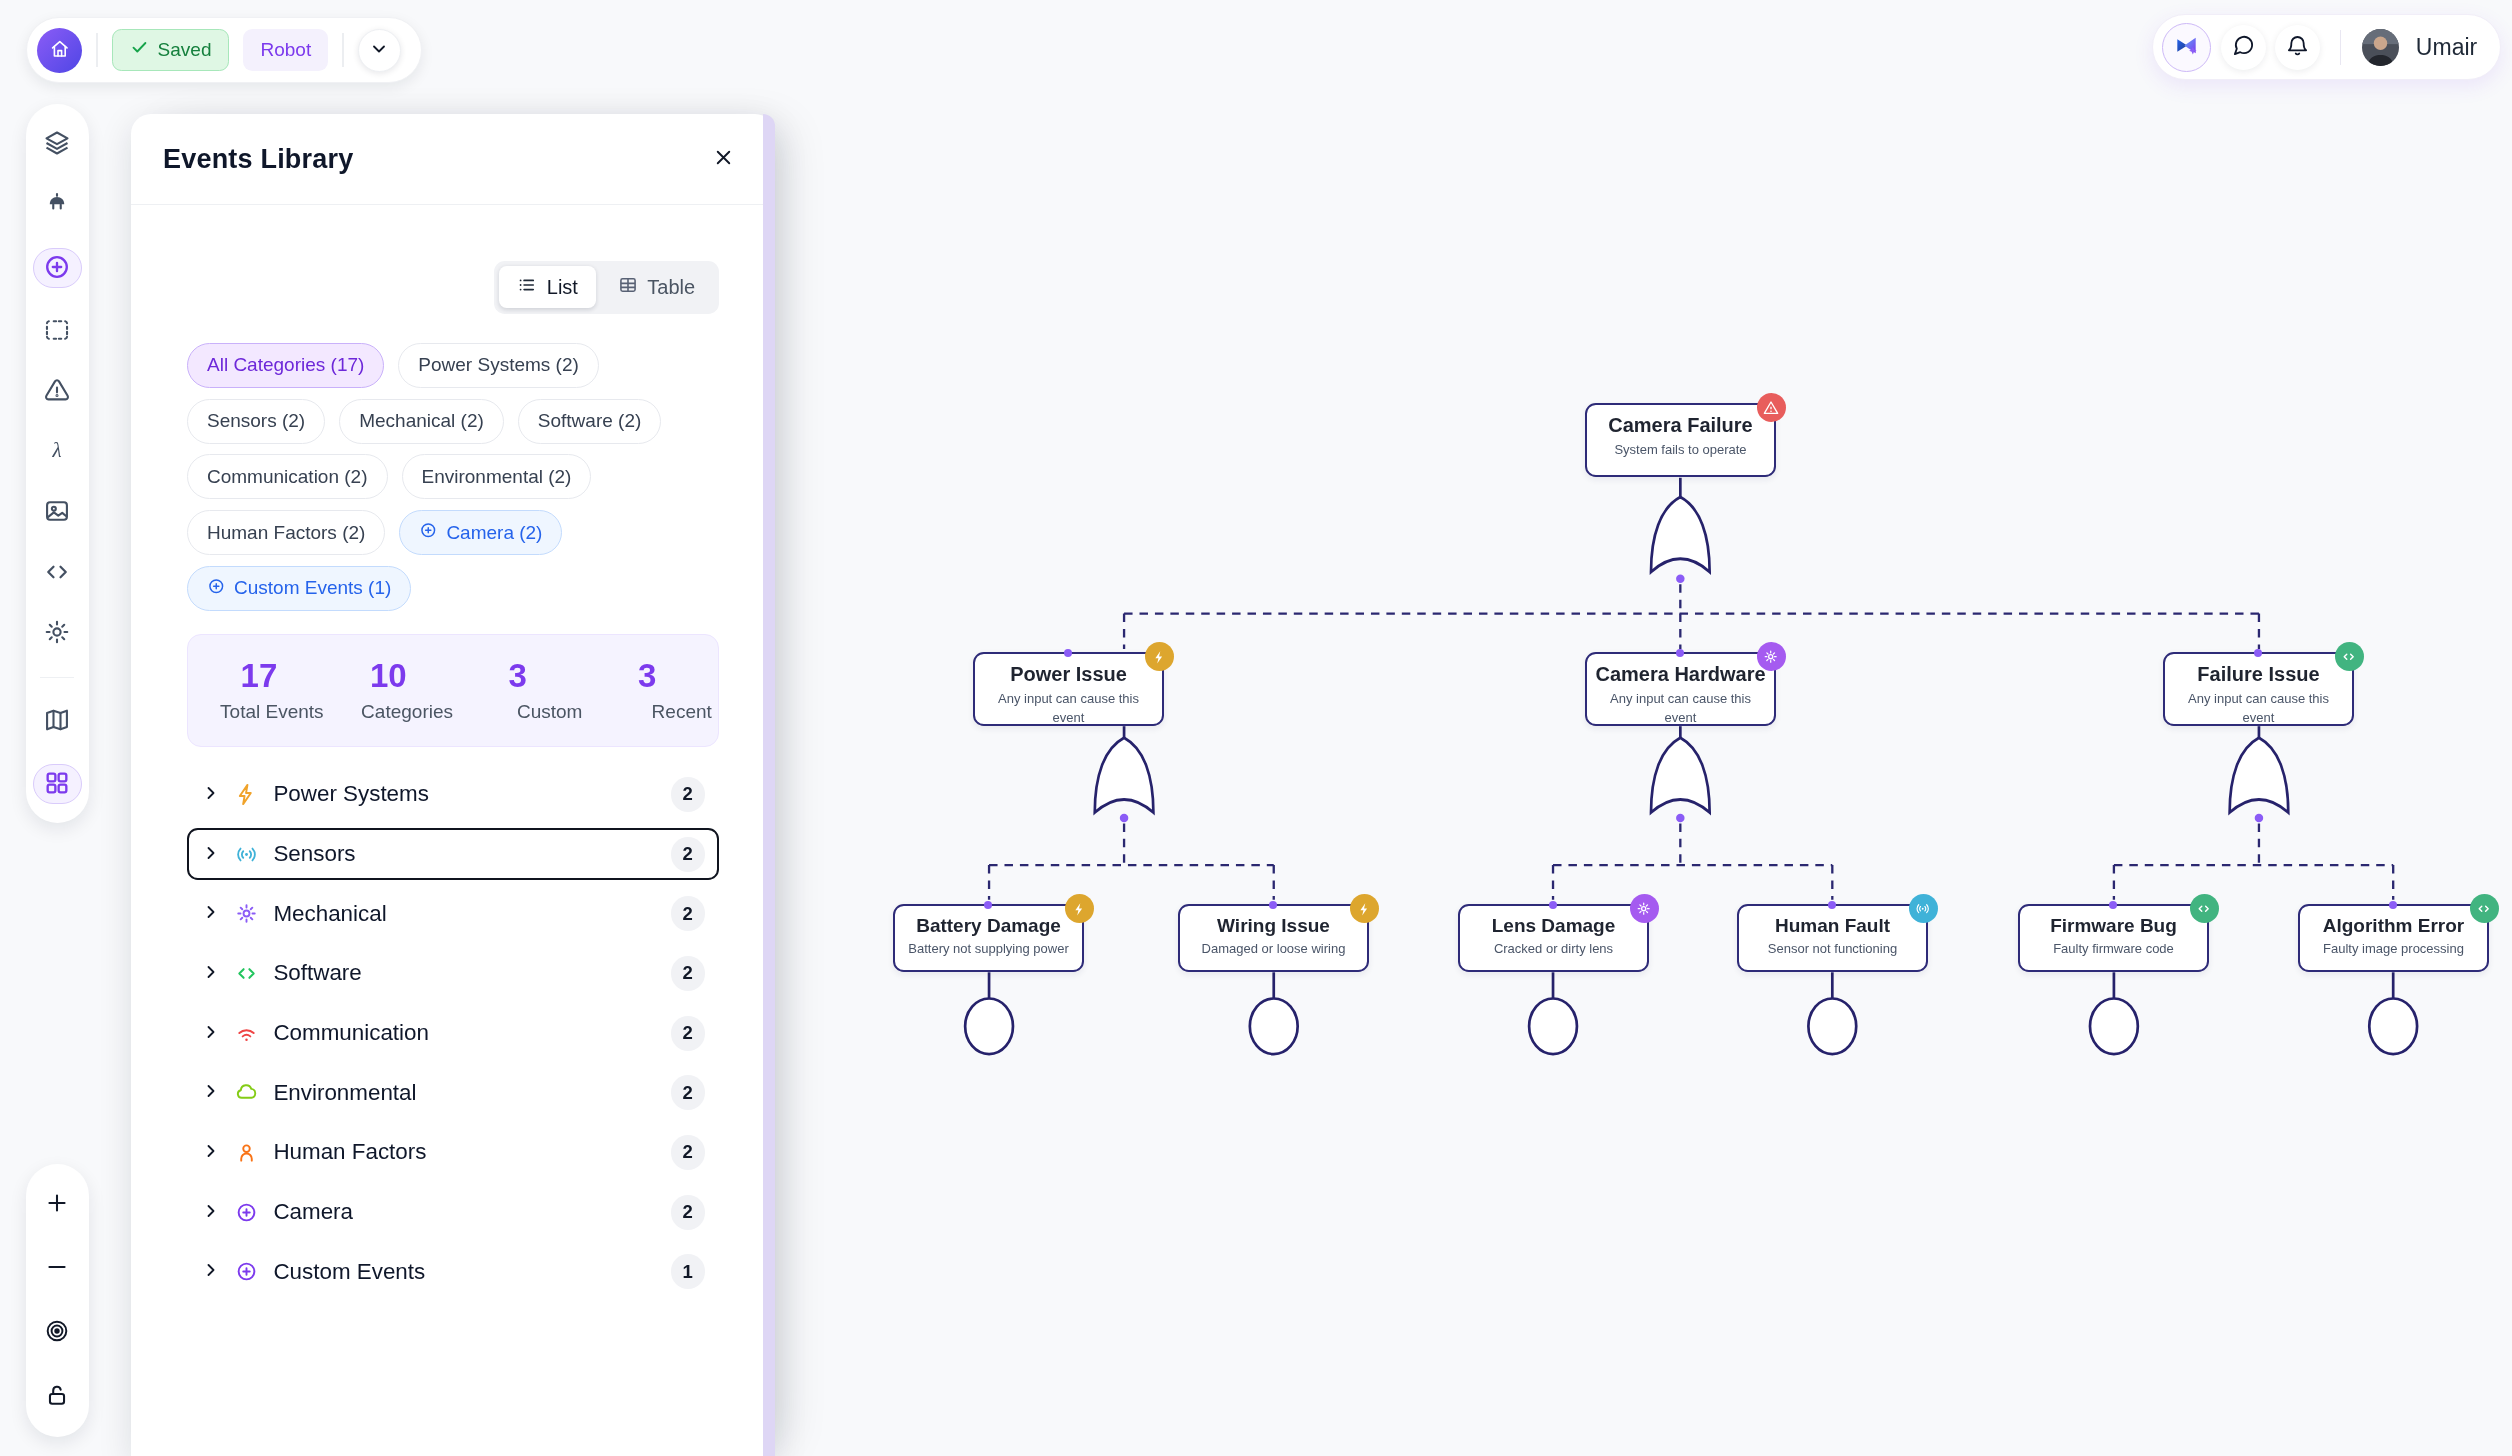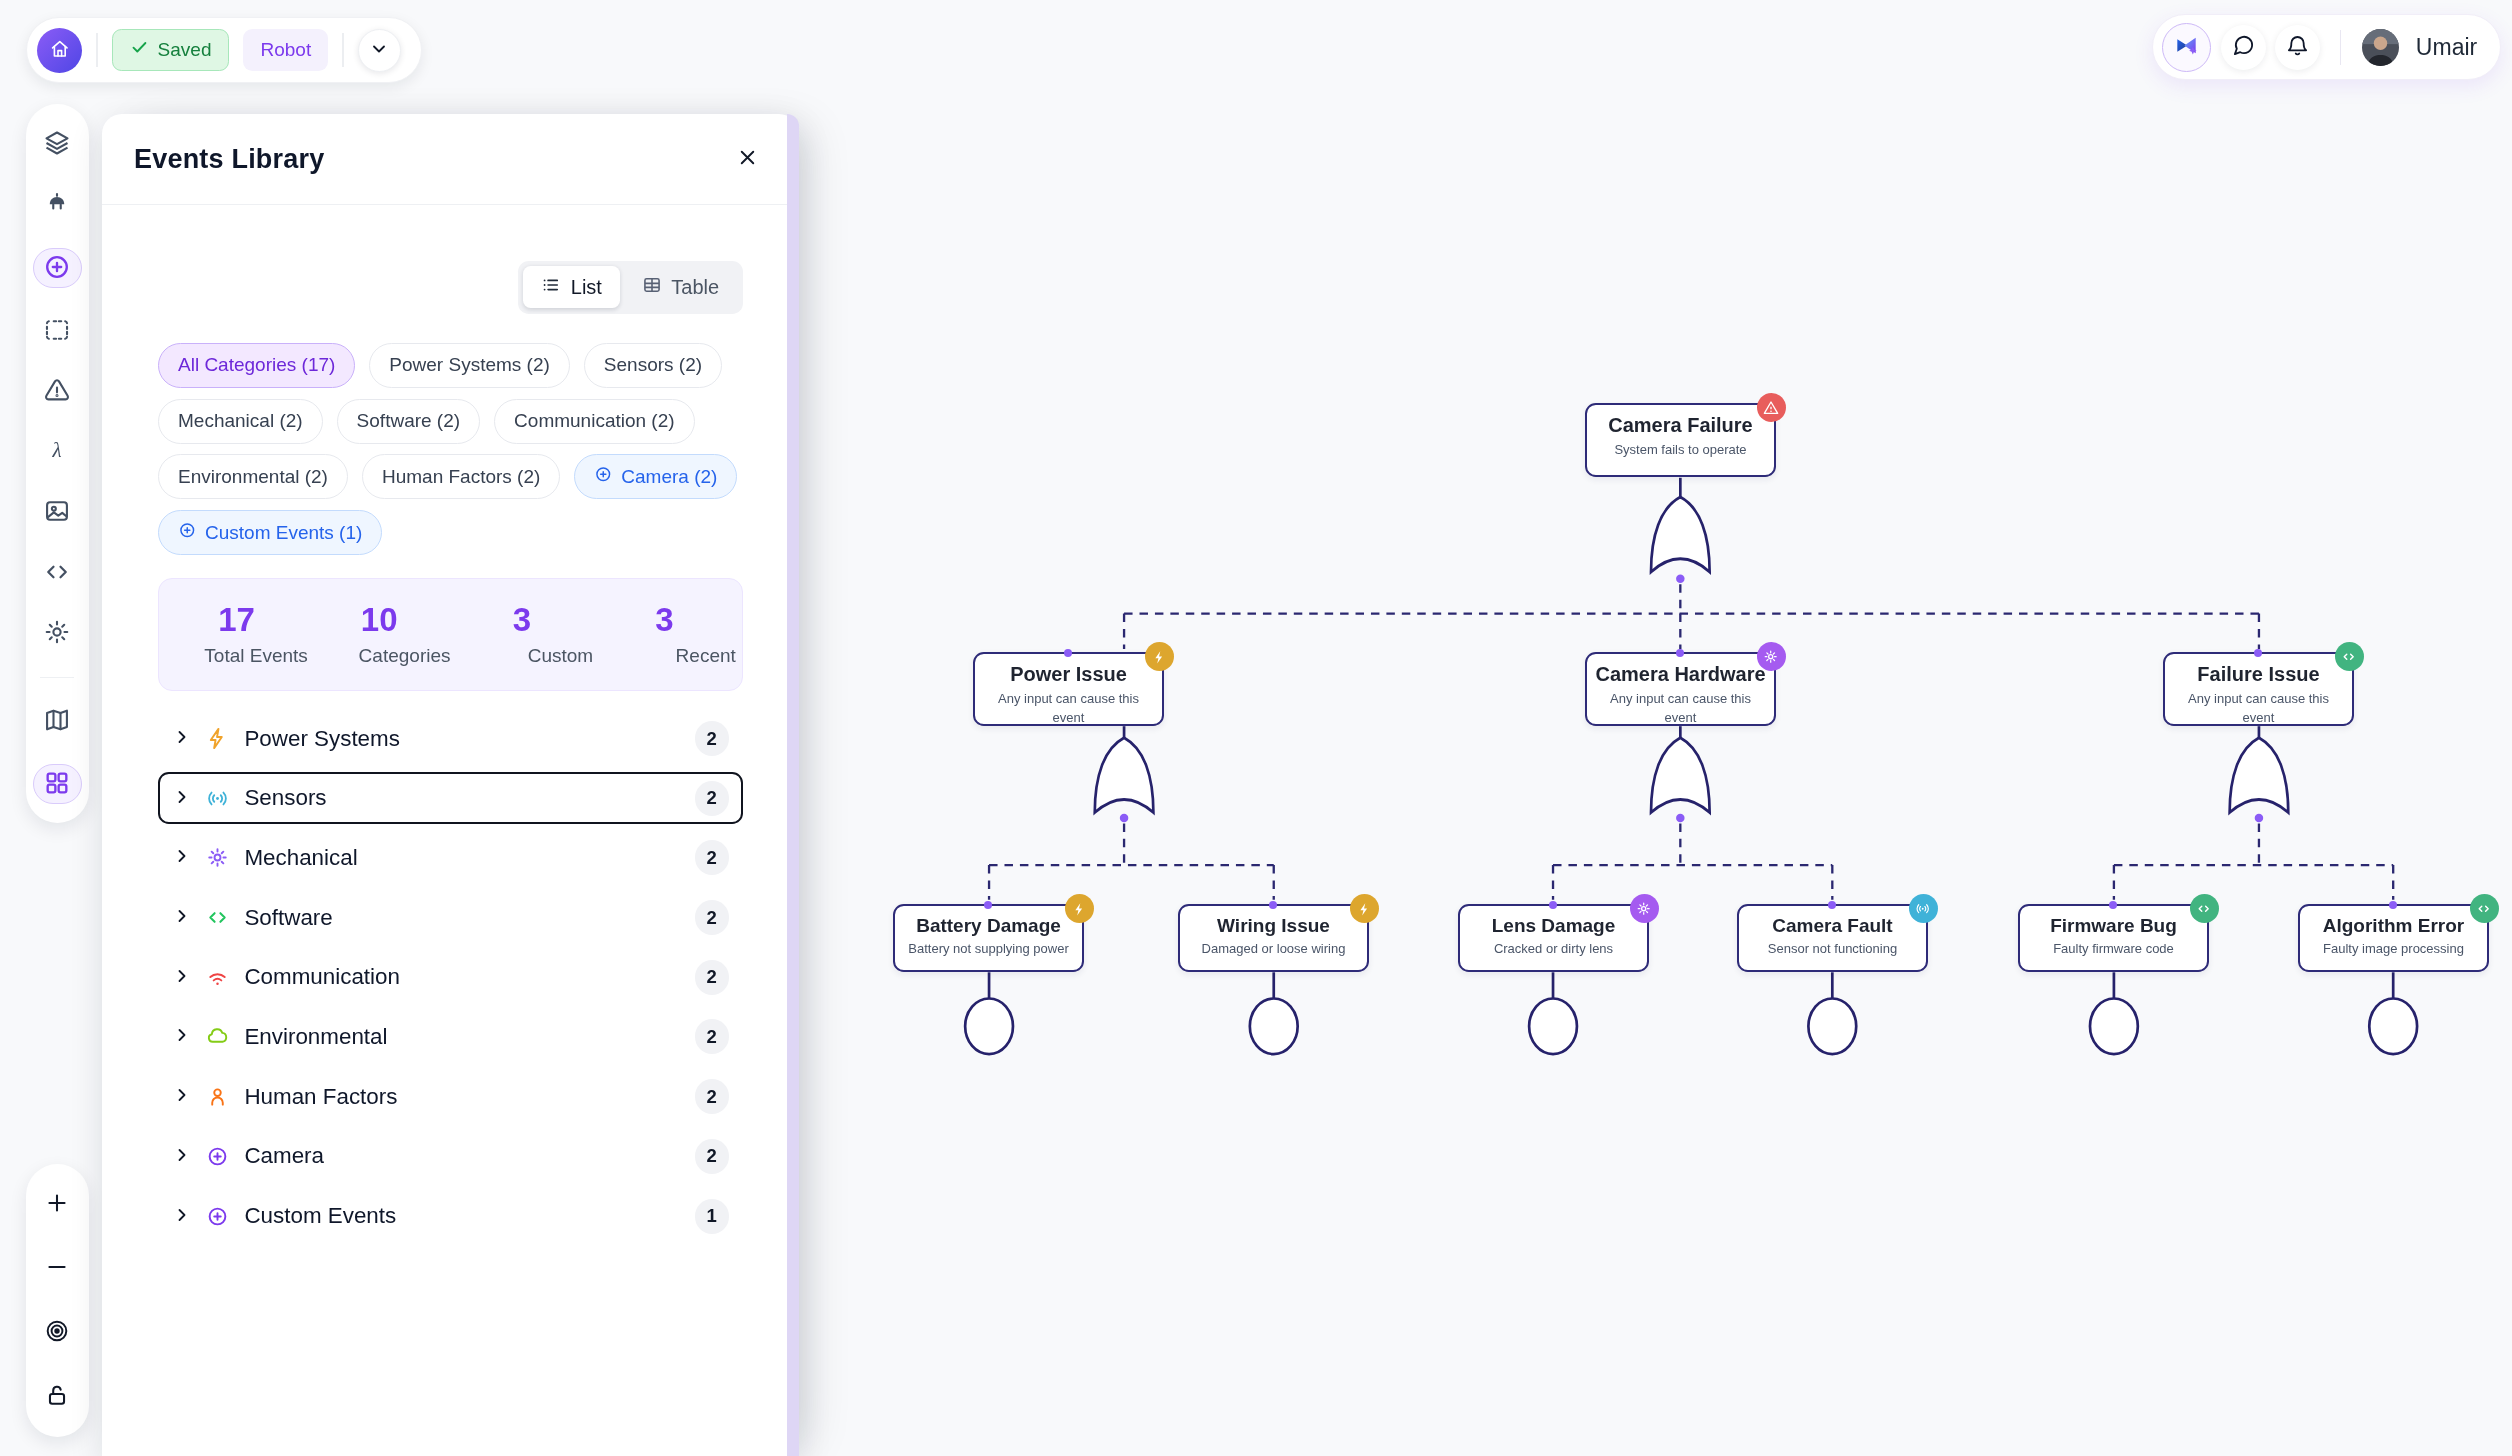--- a/index.html
+++ b/index.html
@@ -56,21 +56,21 @@
   .sb-item.active { width:49px; height:40px; border-radius:771px; background:#f5f1ff; border:1.5px solid #d9cbfb; }
   .sb-div { width:34px; height:1.5px; background:#eef0f3; }
 
   
   .zoombar { position:absolute; left:25.5px; bottom:20px; width:63px; background:#fff; border-radius:771px;
              box-shadow:0 6.2px 18.5px rgba(15,23,42,.09); display:flex; flex-direction:column; align-items:center;
              gap:35px; padding:26px 0; }
   .zb-item { width:29px; height:29px; display:flex; align-items:center; justify-content:center; }
 
   
-  .panel { position:absolute; left:102px; top:114px; width:697px; bottom:0; background:#fff;
+  .panel { position:absolute; left:131px; top:114px; width:644px; bottom:0; background:#fff;
            border-radius:20px 20px 0 0; box-shadow:0 9.3px 34px rgba(15,23,42,.12), 23px 0 46px -14px rgba(15,23,42,.12); }
   .panel-scrollbar { position:absolute; top:0; right:0; bottom:0; width:11.6px; background:#ded6f5;
            border-radius:0 20px 0 0; }
   .panel-header { height:91px; display:flex; align-items:center; justify-content:space-between;
            padding:0 35px 0 32px; border-bottom:1.5px solid #eef0f3; }
   .panel-title { font-size:27px; font-weight:700; color:#0f172a; letter-spacing:0.2px; }
   .close-btn { width:34px; height:34px; display:flex; align-items:center; justify-content:center; }
   .panel-body { padding:56px 56px 0 56px; }
 
   .toggle-row { display:flex; justify-content:flex-end; margin-bottom:29px; }
@@ -238,21 +238,21 @@
 
 <div class="tnode leaf" style="left:1737px;top:904px">
   <span class="badge" style="background:#3fb2d8">
     <svg width="15.4" height="15.4" viewBox="0 0 24 24">
         <g stroke="#fff" stroke-width="1.8" fill="none" stroke-linecap="round">
           <path d="M8.6 15.4a4.8 4.8 0 010-6.8M5.8 18.2a8.8 8.8 0 010-12.4M15.4 8.6a4.8 4.8 0 010 6.8M18.2 5.8a8.8 8.8 0 010 12.4"></path>
           <circle cx="12" cy="12" r="1.5" fill="#fff" stroke="none"></circle>
         </g>
       </svg>
   </span>
-  <div class="tnode-title">Camera Fault</div>
+  <div class="tnode-title">Human Fault</div>
   <div class="tnode-sub">Sensor not functioning</div>
 </div>
 
 <div class="tnode leaf" style="left:2018px;top:904px">
   <span class="badge" style="background:#41b480">
     <svg width="15.4" height="15.4" viewBox="0 0 24 24">
         <g stroke="#fff" stroke-width="2.2" fill="none" stroke-linecap="round" stroke-linejoin="round">
           <path d="M9 8l-4 4 4 4M15 8l4 4-4 4"></path>
         </g>
       </svg>

